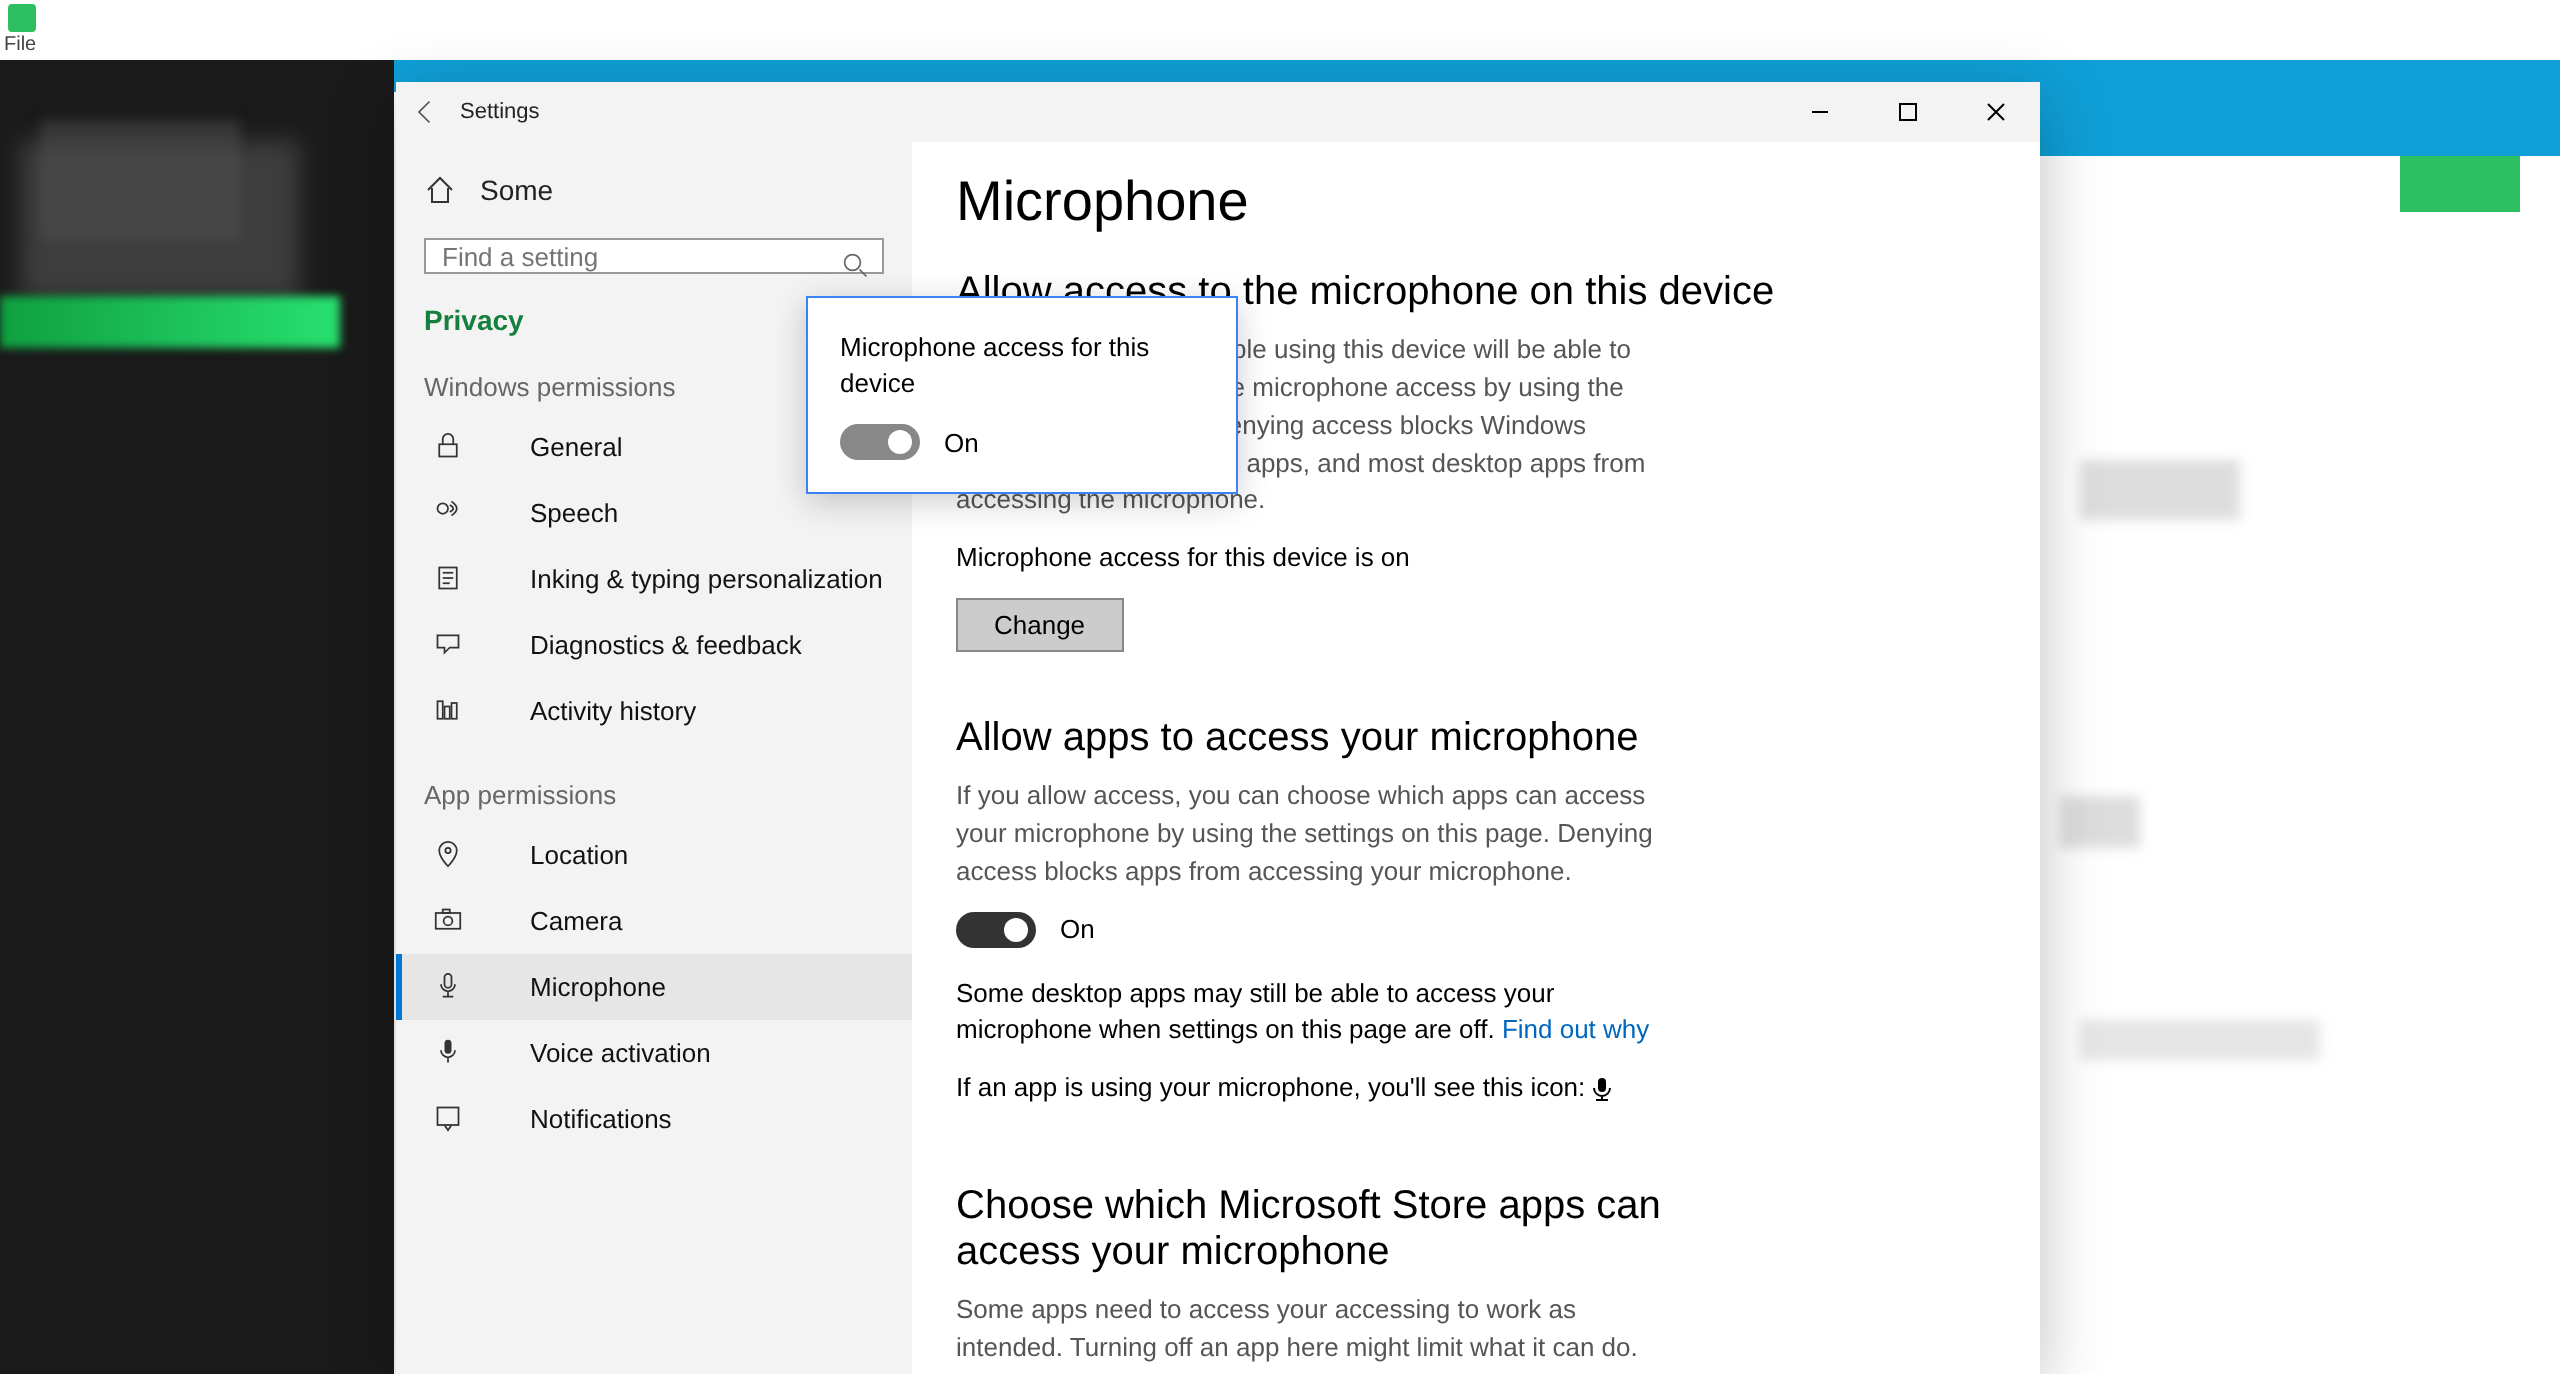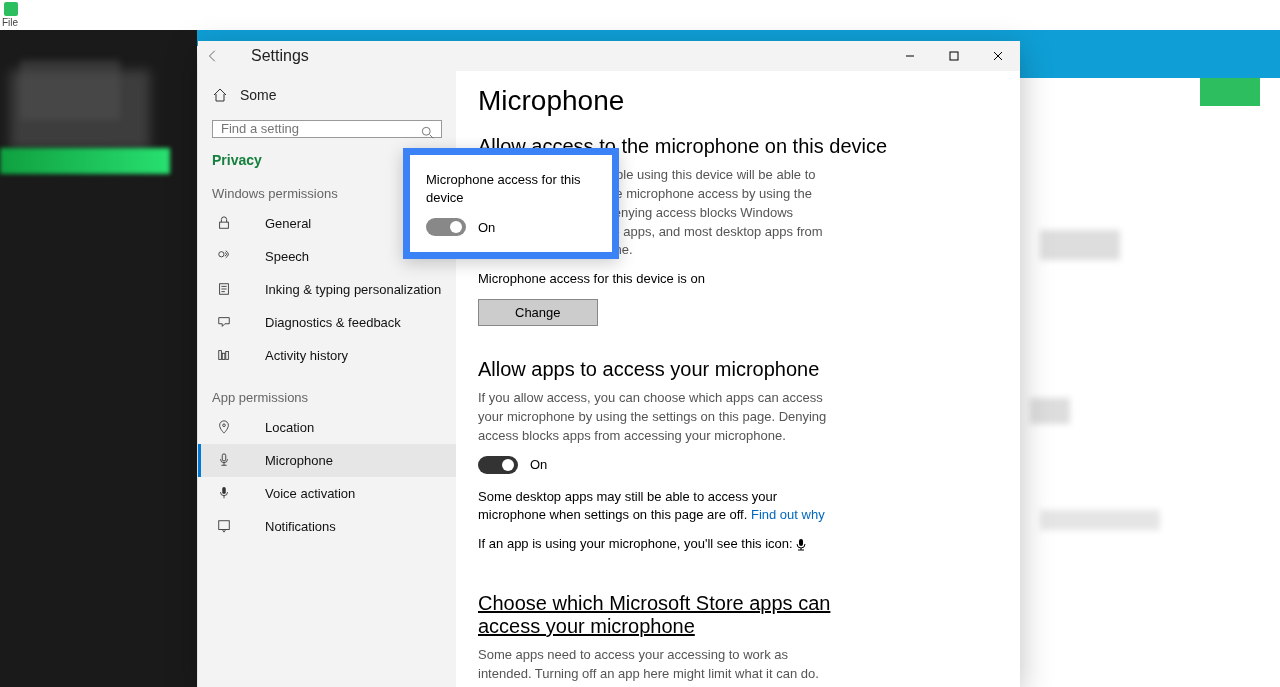--- a/index.html
+++ b/index.html
@@ -18,21 +18,21 @@
   .bg-green-left { position:absolute; left:0; top:148px; width:170px; height:26px; background:linear-gradient(90deg,#0fa040,#28e070); filter:blur(2px);}
   .bg-gray-blotch { position:absolute; left:10px; top:70px; width:140px; height:80px; background:#555; filter:blur(6px); opacity:.6;}
   .bg-right-blotch { position:absolute; right:160px; top:230px; width:80px; height:30px; background:#ddd; filter:blur(3px);}
   .bg-right-blotch2 { position:absolute; right:210px; top:398px; width:40px; height:26px; background:#ddd; filter:blur(3px);}
   .bg-right-blotch3 { position:absolute; right:120px; top:510px; width:120px; height:20px; background:#e5e5e5; filter:blur(3px);}
 
   
   .settings-window { position:absolute; left:198px; top:41px; width:822px; height:646px; background:#fff; box-shadow:0 8px 30px rgba(0,0,0,.25); display:flex; flex-direction:column; }
   .titlebar { height:30px; display:flex; align-items:center; background:#f3f3f3; }
   .back-btn { width:30px; height:30px; display:flex; align-items:center; justify-content:center; color:#555; }
-  .title-text { font-size:16px; color:#222; margin-left:23px; }
+  .title-text { font-size:11px; color:#222; margin-left:2px; }
   .win-ctrls { margin-left:auto; display:flex; }
   .win-btn { width:44px; height:30px; display:flex; align-items:center; justify-content:center; color:#333;}
 
   .window-body { flex:1; display:flex; overflow:hidden; }
 
   .sidebar { width:258px; background:#f3f3f3; border-right:0; overflow-y:auto; padding-bottom:20px;}
   .home-row { display:flex; align-items:center; padding:10px 14px 10px 14px; margin-top:6px; color:#222; font-size:14px; gap:12px;}
   .search-wrap { margin:6px 14px 14px 14px; }
   .search-input { width:100%; height:18px; border:1px solid #999; background:#fff; padding:0 28px 0 8px; font-size:13px; color:#333;}
   .search-wrap { position:relative;}
@@ -41,32 +41,32 @@
   .side-section { padding:0 14px 6px 14px; font-size:13px; color:#666;}
   .side-item { display:flex; align-items:center; gap:32px; padding:9px 14px; font-size:13px; color:#111; border-left:3px solid transparent; cursor:default;}
   .side-item.selected { background:#e6e6e6; border-left:3px solid #0078d4;}
   .side-item .icon { width:18px; display:flex; justify-content:center; color:#333;}
 
   .content { flex:1; overflow-y:auto; padding:14px 28px 40px 22px; color:#000; position:relative;}
   .content h1 { font-weight:300; font-size:28px; margin-bottom:18px;}
   .content h2 { font-weight:400; font-size:20px; margin-bottom:8px; color:#000;}
   .content p { font-size:13px; color:#555; max-width:360px; line-height:1.45; margin-bottom:10px;}
   .content p.black { color:#000;}
-  .btn { display:inline-block; border:1px solid #888; background:#ccc; padding:5px 36px; font-size:13px; color:#000;}
+  .btn { display:inline-block; border:1px solid #888; background:#ccc; padding:5px 18px; font-size:13px; color:#000;}
   .section-gap { height:28px; }
 
   .toggle { display:flex; align-items:center; gap:12px; margin:6px 0 14px 0;}
   .toggle-switch { width:40px; height:18px; border-radius:9px; background:#333; position:relative;}
   .toggle-knob { position:absolute; width:12px; height:12px; background:#fff; border-radius:50%; top:3px; right:4px;}
   .toggle-label { font-size:13px;}
 
   .link { color:#0067c0; cursor:pointer;}
 
   
-  .flyout { position:absolute; left:403px; top:148px; width:216px; background:#fff; border:7px solid #3b82f6; padding:16px 16px 16px 16px; box-shadow:0 4px 16px rgba(0,0,0,.2); z-index:50;}
+  .flyout { position:absolute; left:403px; top:148px; width:216px; background:#fff; border:1px solid #3b82f6; padding:16px 16px 16px 16px; box-shadow:0 4px 16px rgba(0,0,0,.2); z-index:50;}
   .flyout .fly-text { font-size:13px; color:#000; margin-bottom:12px; line-height:1.35;}
   .flyout .toggle-switch { background:#888; }
   .flyout .toggle-knob { right:4px;}
 
   svg { display:block;}
 </style>
 </head>
 <body>
 
 <div class="bg-desktop"></div>
@@ -188,20 +188,30 @@
 
       <div class="side-item">
         <span class="icon">
             <svg width="14" height="14" viewBox="0 0 16 16">
               <path d="M8 1 a5 5 0 0 1 5 5 c0 4 -5 9 -5 9 s-5 -5 -5 -9 a5 5 0 0 1 5 -5 z" fill="none" stroke="#333"></path>
               <circle cx="8" cy="6" r="1.5" fill="none" stroke="#333"></circle>
             </svg>
           </span>
         <span>Location</span>
       </div>
+      <div class="side-item">
+        <span class="icon">
+            <svg width="14" height="14" viewBox="0 0 16 16">
+              <rect x="1" y="4" width="14" height="9" fill="none" stroke="#333"></rect>
+              <circle cx="8" cy="8.5" r="2.5" fill="none" stroke="#333"></circle>
+              <rect x="5" y="2" width="4" height="2" fill="none" stroke="#333"></rect>
+            </svg>
+          </span>
+        <span>Camera</span>
+      </div>
       <div class="side-item selected">
         <span class="icon">
             <svg width="14" height="14" viewBox="0 0 16 16">
               <rect x="6" y="1" width="4" height="8" rx="2" fill="none" stroke="#333"></rect>
               <path d="M4 7 a4 4 0 0 0 8 0 M8 11 V14 M5 14 H11" fill="none" stroke="#333"></path>
             </svg>
           </span>
         <span>Microphone</span>
       </div>
       <div class="side-item">
@@ -252,21 +262,21 @@
         <span style="display:inline-block;vertical-align:middle;">
           <svg width="10" height="12" viewBox="0 0 10 12">
               <rect x="3" y="0" width="4" height="7" rx="2" fill="#000"></rect>
               <path d="M1 5 a4 4 0 0 0 8 0 M5 9 V11 M2 11 H8" stroke="#000" fill="none"></path>
             </svg>
         </span>
       </p>
 
       <div class="section-gap"></div>
 
-      <h2 style="max-width:360px;text-decoration:underline;">Choose which Microsoft Store apps can access your microphone</h2>
+      <h2 style="max-width:360px;">Choose which Microsoft Store apps can access your microphone</h2>
       <p>Some apps need to access your accessing to work as intended. Turning off an app here might limit what it can do.</p>
 
     </div>
   </div>
 </div>
 
 <div class="flyout">
   <div class="fly-text">Microphone access for this device</div>
   <div class="toggle" style="margin:0;">
     <div class="toggle-switch">

